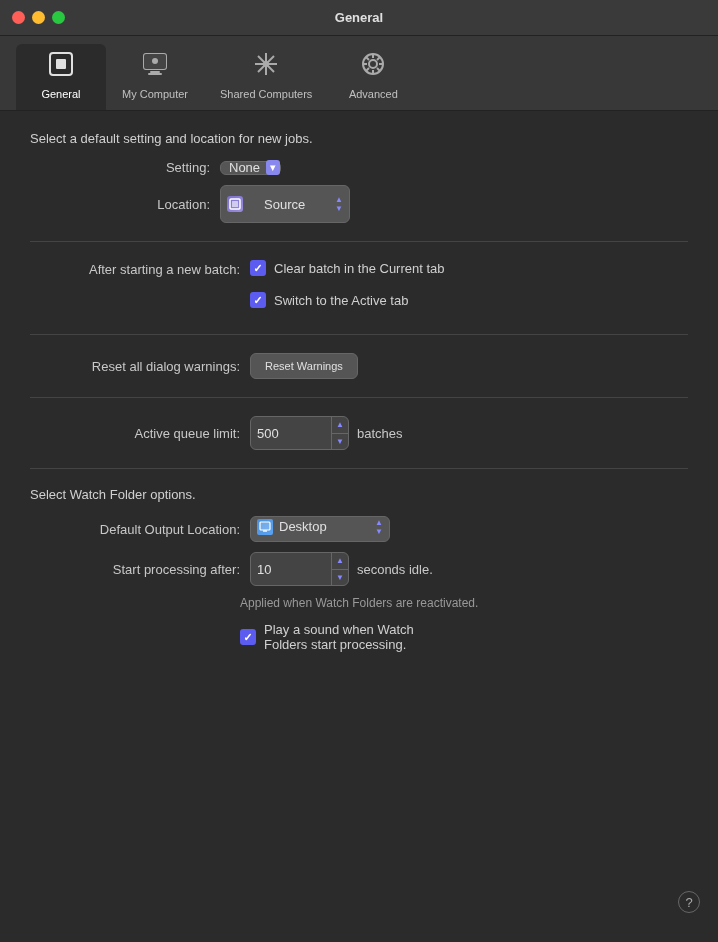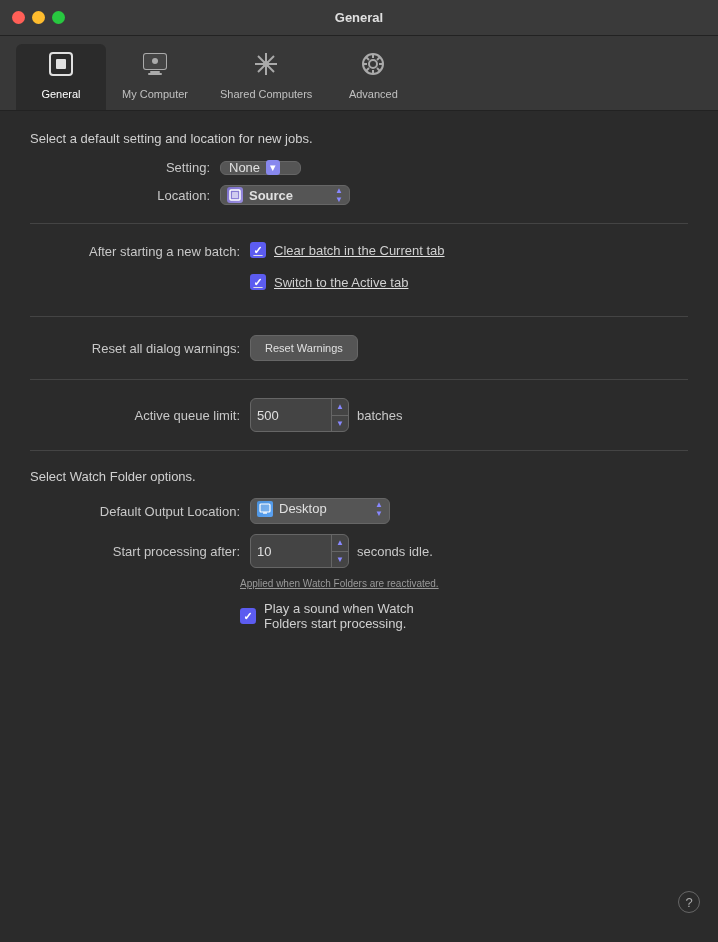--- a/index.html
+++ b/index.html
@@ -118,45 +118,44 @@
       border: none;
       border-top: 1px solid #444;
       margin: 18px 0;
     }
 
     
     .dropdown-none {
       background: #555;
       border: 1px solid #666;
       border-radius: 6px;
-      padding: 2px 20px 2px 8px;
+      padding: 2px 0 2px 8px;
       font-size: 13px;
       color: #e0e0e0;
       display: flex;
       align-items: center;
       gap: 6px;
       cursor: pointer;
       height: 14px;
     }
 
     
     .location-select {
       background: #555;
       border: 1px solid #666;
       border-radius: 6px;
       padding: 2px 6px;
       font-size: 13px;
       color: #e0e0e0;
       display: flex;
       align-items: center;
-      gap: 6px;
-      cursor: pointer;
-      height: 20px;
+      gap: 21px;
+      cursor: pointer;
+      height: 38px;
       min-width: 130px;
-      font-weight: bold;
     }
 
     .location-icon {
       width: 16px;
       height: 16px;
       background: linear-gradient(135deg, #7b6fcc, #9b8fe0);
       border-radius: 3px;
       display: flex;
       align-items: center;
       justify-content: center;
@@ -292,24 +291,23 @@
       border: 1px solid #666;
       display: flex;
       align-items: center;
       justify-content: center;
       color: #aaa;
       font-size: 13px;
       cursor: pointer;
     }
 
     .note-text {
-      font-size: 10px;
+      font-size: 12px;
       color: #999;
       margin-left: 0;
-      text-decoration: underline;
     }
   </style>
 </head>
 <body>
 
 <div class="title-bar">
   <div class="title-bar-buttons">
     <button class="tb-btn tb-close"></button>
     <button class="tb-btn tb-min"></button>
     <button class="tb-btn tb-max"></button>
@@ -399,21 +397,21 @@
         <span style="color:#8888ff; font-size:8px; line-height:1;">▲</span>
         <span style="color:#8888ff; font-size:8px; line-height:1;">▼</span>
       </div>
     </div>
   </div>
 
   <hr class="divider">
 
   <div class="form-row" style="align-items: flex-start; flex-wrap:wrap;">
     <span class="form-label" style="min-width:210px; padding-top:2px;">After starting a new batch:</span>
-    <div style="display:flex; flex-direction:column; gap:8px;text-decoration:underline;">
+    <div style="display:flex; flex-direction:column; gap:8px;">
       <div class="checkbox-row">
         <div class="cb-box"></div>
         <span class="checkbox-label">Clear batch in the Current tab</span>
       </div>
       <div class="checkbox-row">
         <div class="cb-box"></div>
         <span class="checkbox-label">Switch to the Active tab</span>
       </div>
     </div>
   </div>

